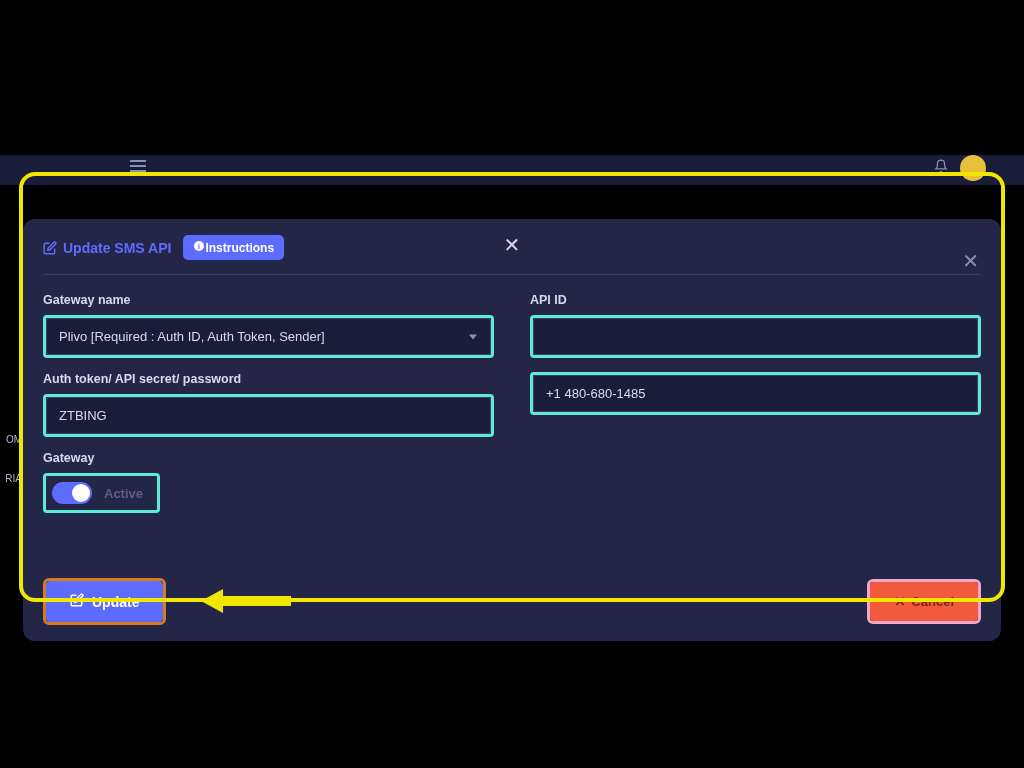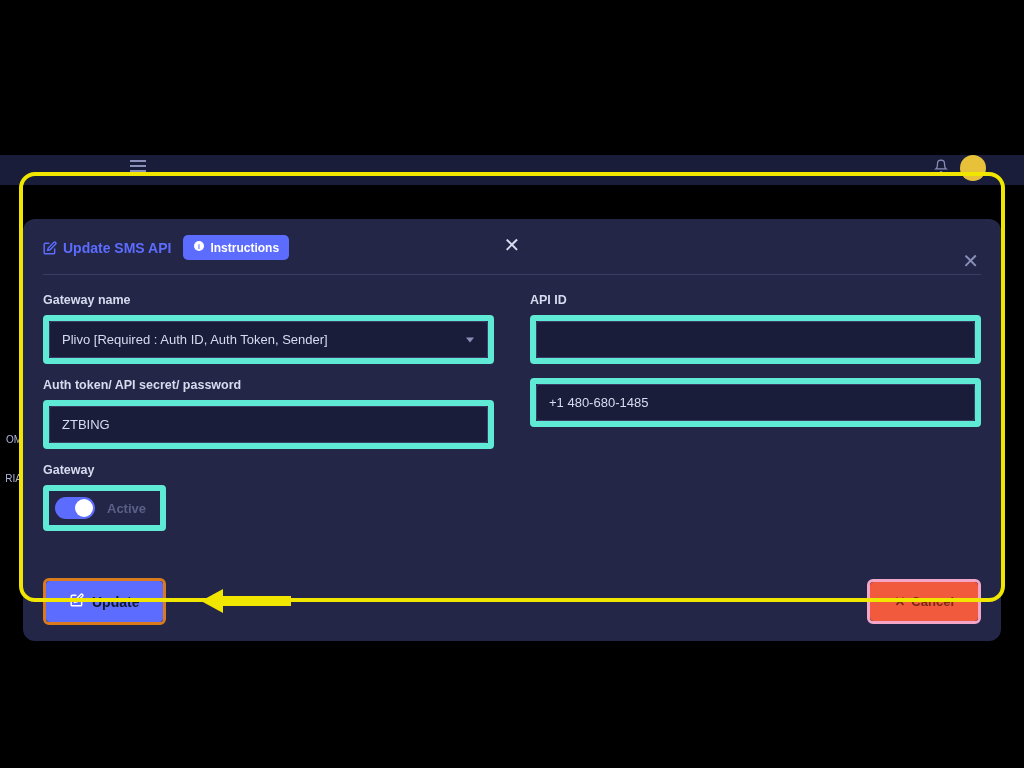--- a/index.html
+++ b/index.html
@@ -13,42 +13,42 @@
   .sidebar-fragment { position: absolute; left: 0; top: 420px; width: 22px; font-size: 10px; color: #b0b6de; }
   .sidebar-fragment div { padding: 14px 0; text-align: right; }
 
   .modal-border { position: absolute; top: 172px; left: 19px; width: 986px; height: 430px; border: 4px solid #f0e600; border-radius: 16px; pointer-events: none; z-index: 50; }
 
   .modal { position: absolute; top: 176px; left: 23px; width: 978px; height: 422px; background: #232646; border-radius: 12px; padding: 16px 20px 18px 20px; margin-top: 43px; }
 
   .modal-header { display: flex; align-items: center; position: relative; padding-bottom: 14px; border-bottom: 1px solid #3a3e64; }
   .header-title { display: flex; align-items: center; gap: 6px; color: #5c6cff; font-weight: 700; font-size: 14px; }
   .edit-icon svg { display: block; }
-  .instructions-btn { margin-left: 12px; background: #5c6cff; color: #fff; border: none; border-radius: 5px; padding: 5px 10px; font-size: 12px; font-weight: 600; display: flex; align-items: center; gap: 5px; cursor: pointer; }
+  .instructions-btn { margin-left: 12px; background: #5c6cff; color: #fff; border: none; border-radius: 5px; padding: 5px 10px; font-size: 12px; font-weight: 600; display: flex; align-items: center; cursor: pointer; }
   .close-center { position: absolute; left: 50%; transform: translateX(-50%); top: -2px; font-size: 20px; color: #d8dbef; cursor: pointer; font-weight: 300; }
   .close-right { position: absolute; right: 2px; top: 14px; font-size: 20px; color: #8a8fb9; cursor: pointer; font-weight: 300; }
 
   .form-grid { display: grid; grid-template-columns: 1fr 1fr; gap: 14px 36px; margin-top: 18px; }
   .field { }
   .field-label { color: #d8dbef; font-size: 12.5px; font-weight: 700; margin-bottom: 8px; display: block; }
-  .hl-wrap { border: 6px solid #5eead4; border-radius: 4px; }
+  .hl-wrap { border: 3px solid #5eead4; border-radius: 4px; }
   .field-input { width: 100%; background: #1a1d3a; border: 1px solid #3a3e64; color: #d8dbef; font-size: 13px; padding: 10px 12px; border-radius: 3px; outline: none; }
   .field-select { position: relative; }
   .field-select .field-input { padding-right: 28px; cursor: pointer; }
   .chevron { position: absolute; right: 14px; top: 50%; transform: translateY(-50%); width: 0; height: 0; border-left: 4px solid transparent; border-right: 4px solid transparent; border-top: 5px solid #8a8fb9; }
 
   .status-wrap { display: flex; align-items: center; gap: 12px; }
   .status-wrap .hl-wrap { padding: 6px 14px 6px 6px; display: inline-flex; align-items: center; gap: 12px; }
   .toggle { width: 40px; height: 22px; background: #5c6cff; border-radius: 11px; position: relative; cursor: pointer; }
   .toggle .knob { position: absolute; right: 2px; top: 2px; width: 18px; height: 18px; background: #fff; border-radius: 50%; }
   .status-label { color: #5b6088; font-size: 13px; font-weight: 600; }
 
   .actions { position: absolute; left: 20px; right: 20px; bottom: 16px; display: flex; justify-content: space-between; align-items: center; }
   .update-hl { border: 3px solid #d97a1f; border-radius: 6px; display: inline-block; }
-  .update-btn { background: #5c6cff; color: #0f172a; border: none; border-radius: 4px; padding: 12px 24px; font-size: 14px; font-weight: 600; display: flex; align-items: center; gap: 8px; cursor: pointer; }
+  .update-btn { background: #5c6cff; color: #ffffff; border: none; border-radius: 4px; padding: 12px 24px; font-size: 14px; font-weight: 600; display: flex; align-items: center; gap: 8px; cursor: pointer; }
   .cancel-hl { border: 3px solid #f4a6c8; border-radius: 6px; display: inline-block; }
   .cancel-btn { background: #f15a3c; color: #7a2818; border: none; border-radius: 4px; padding: 12px 24px; font-size: 13px; font-weight: 600; display: flex; align-items: center; gap: 6px; cursor: pointer; }
 
   .arrow { position: absolute; left: 178px; bottom: 26px; width: 90px; height: 28px; z-index: 60; pointer-events: none; }
 </style>
 </head>
 <body>
 
 <div class="stage">
   <div class="topbar"></div>

